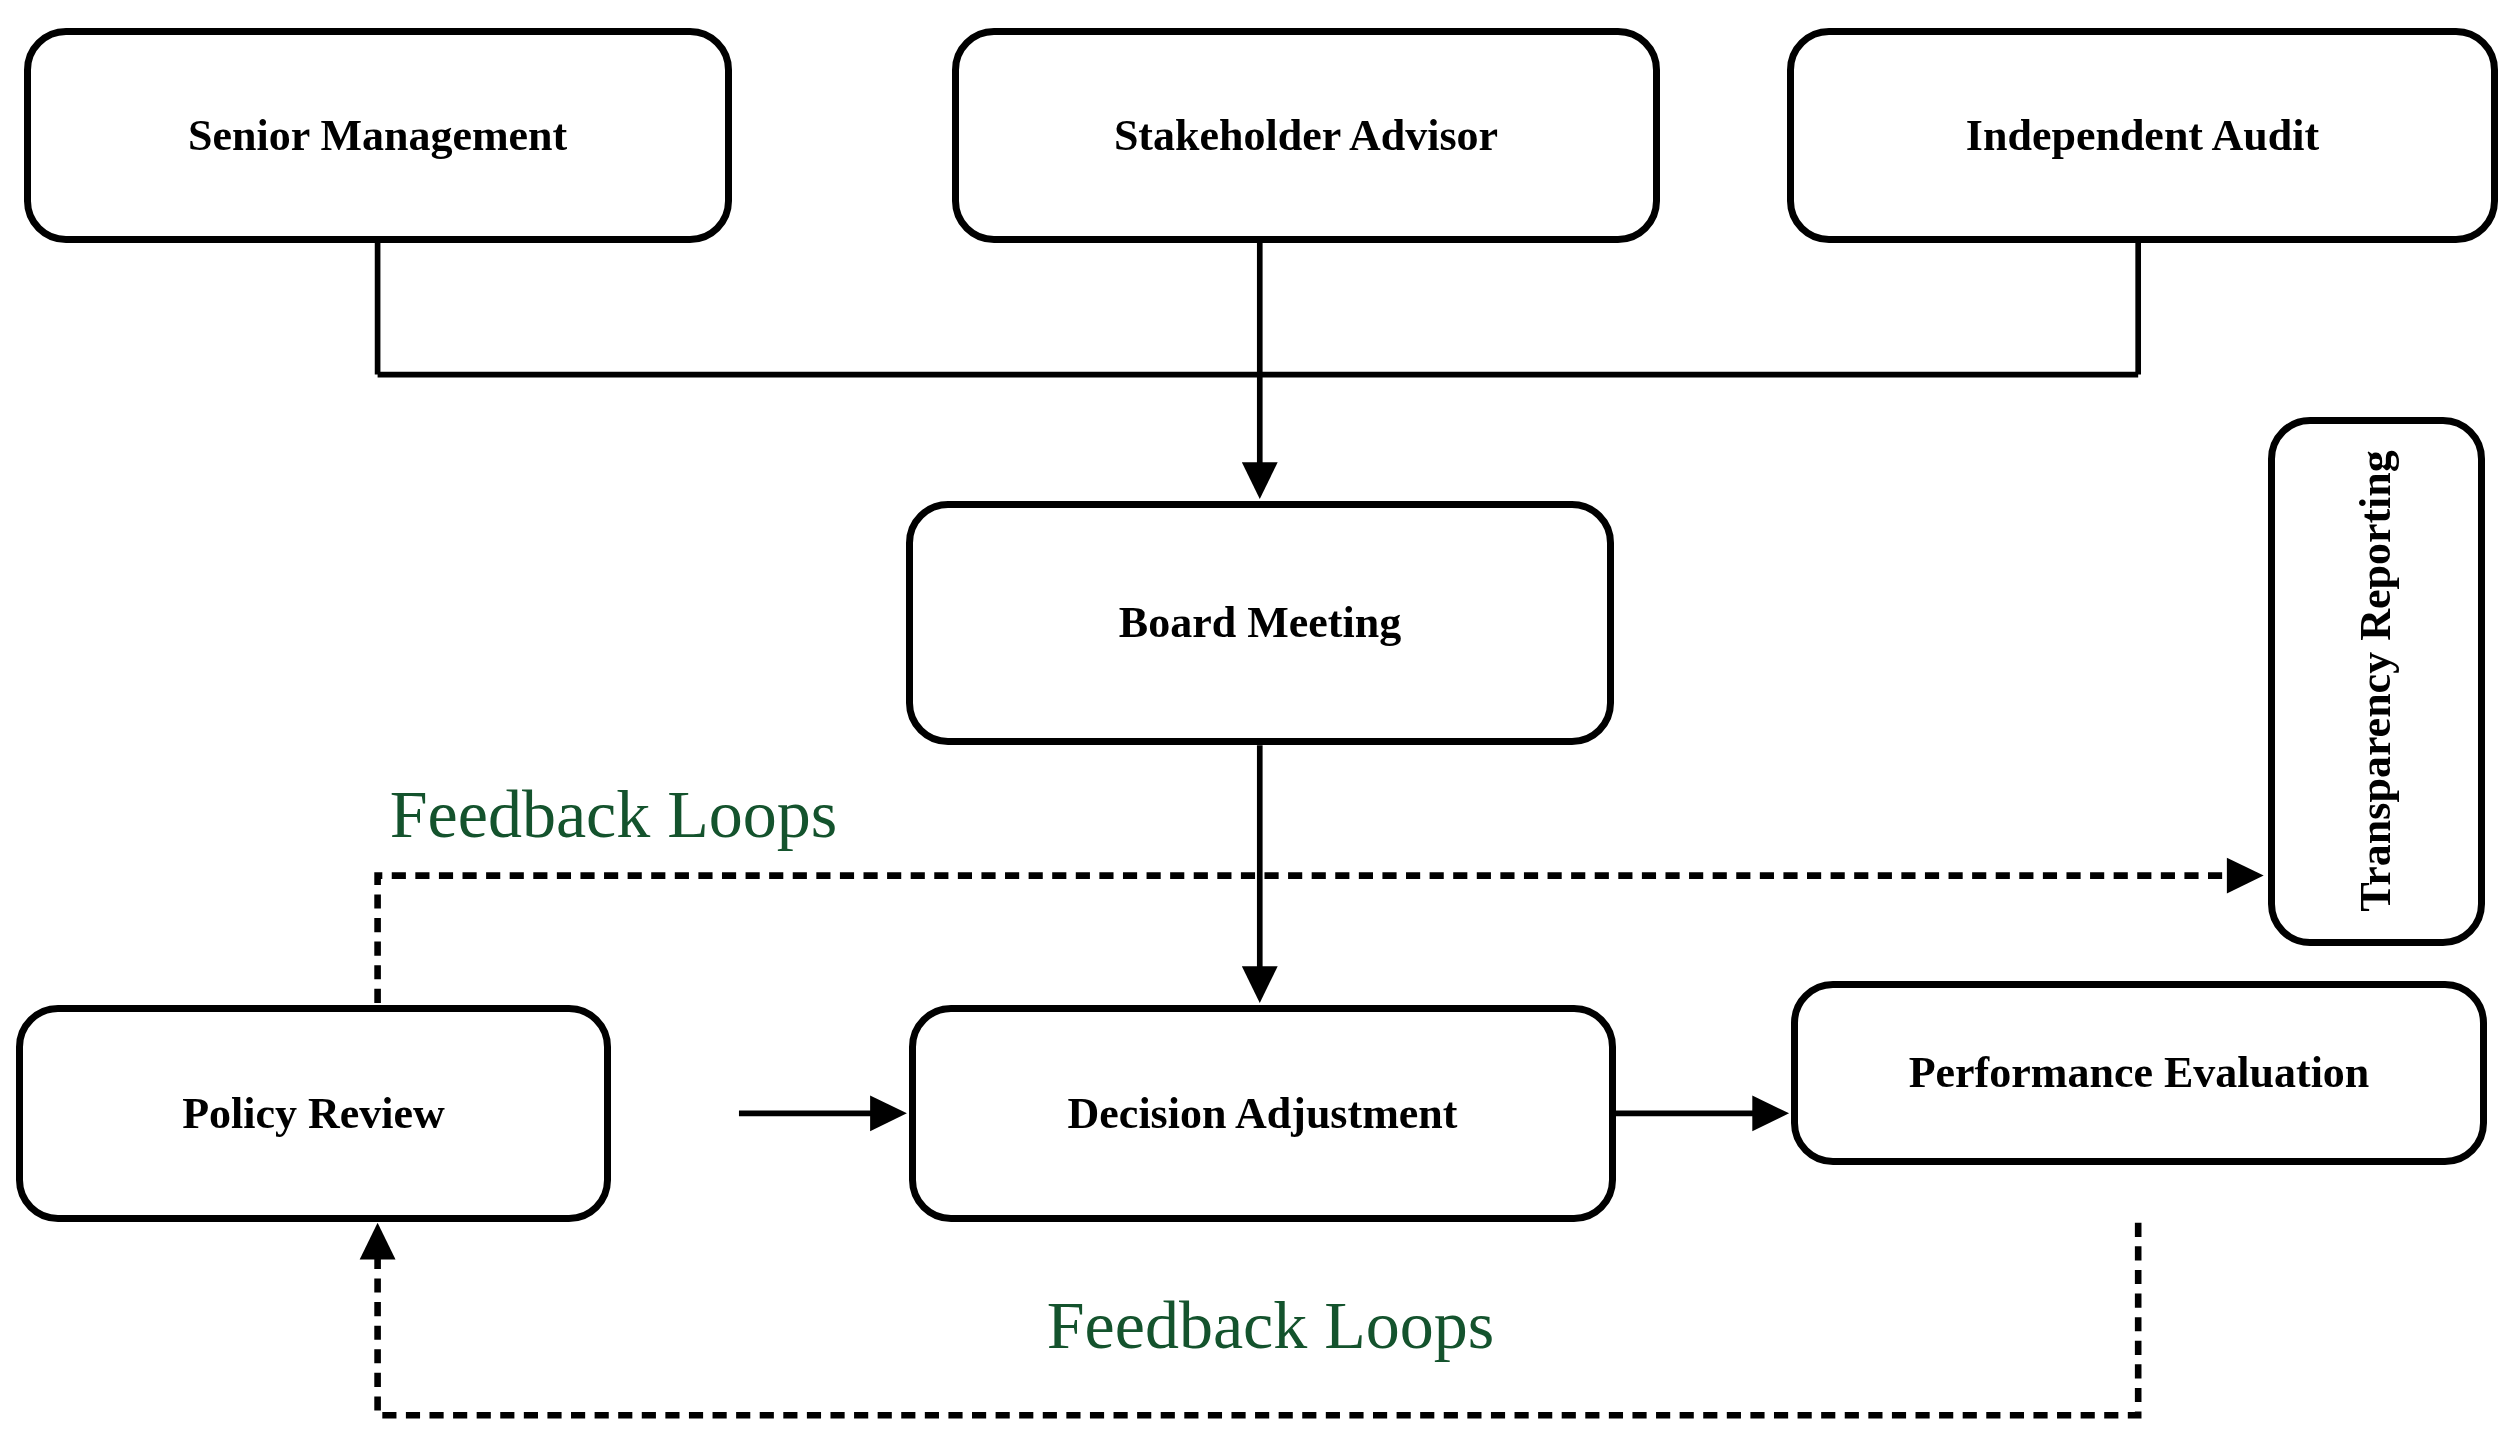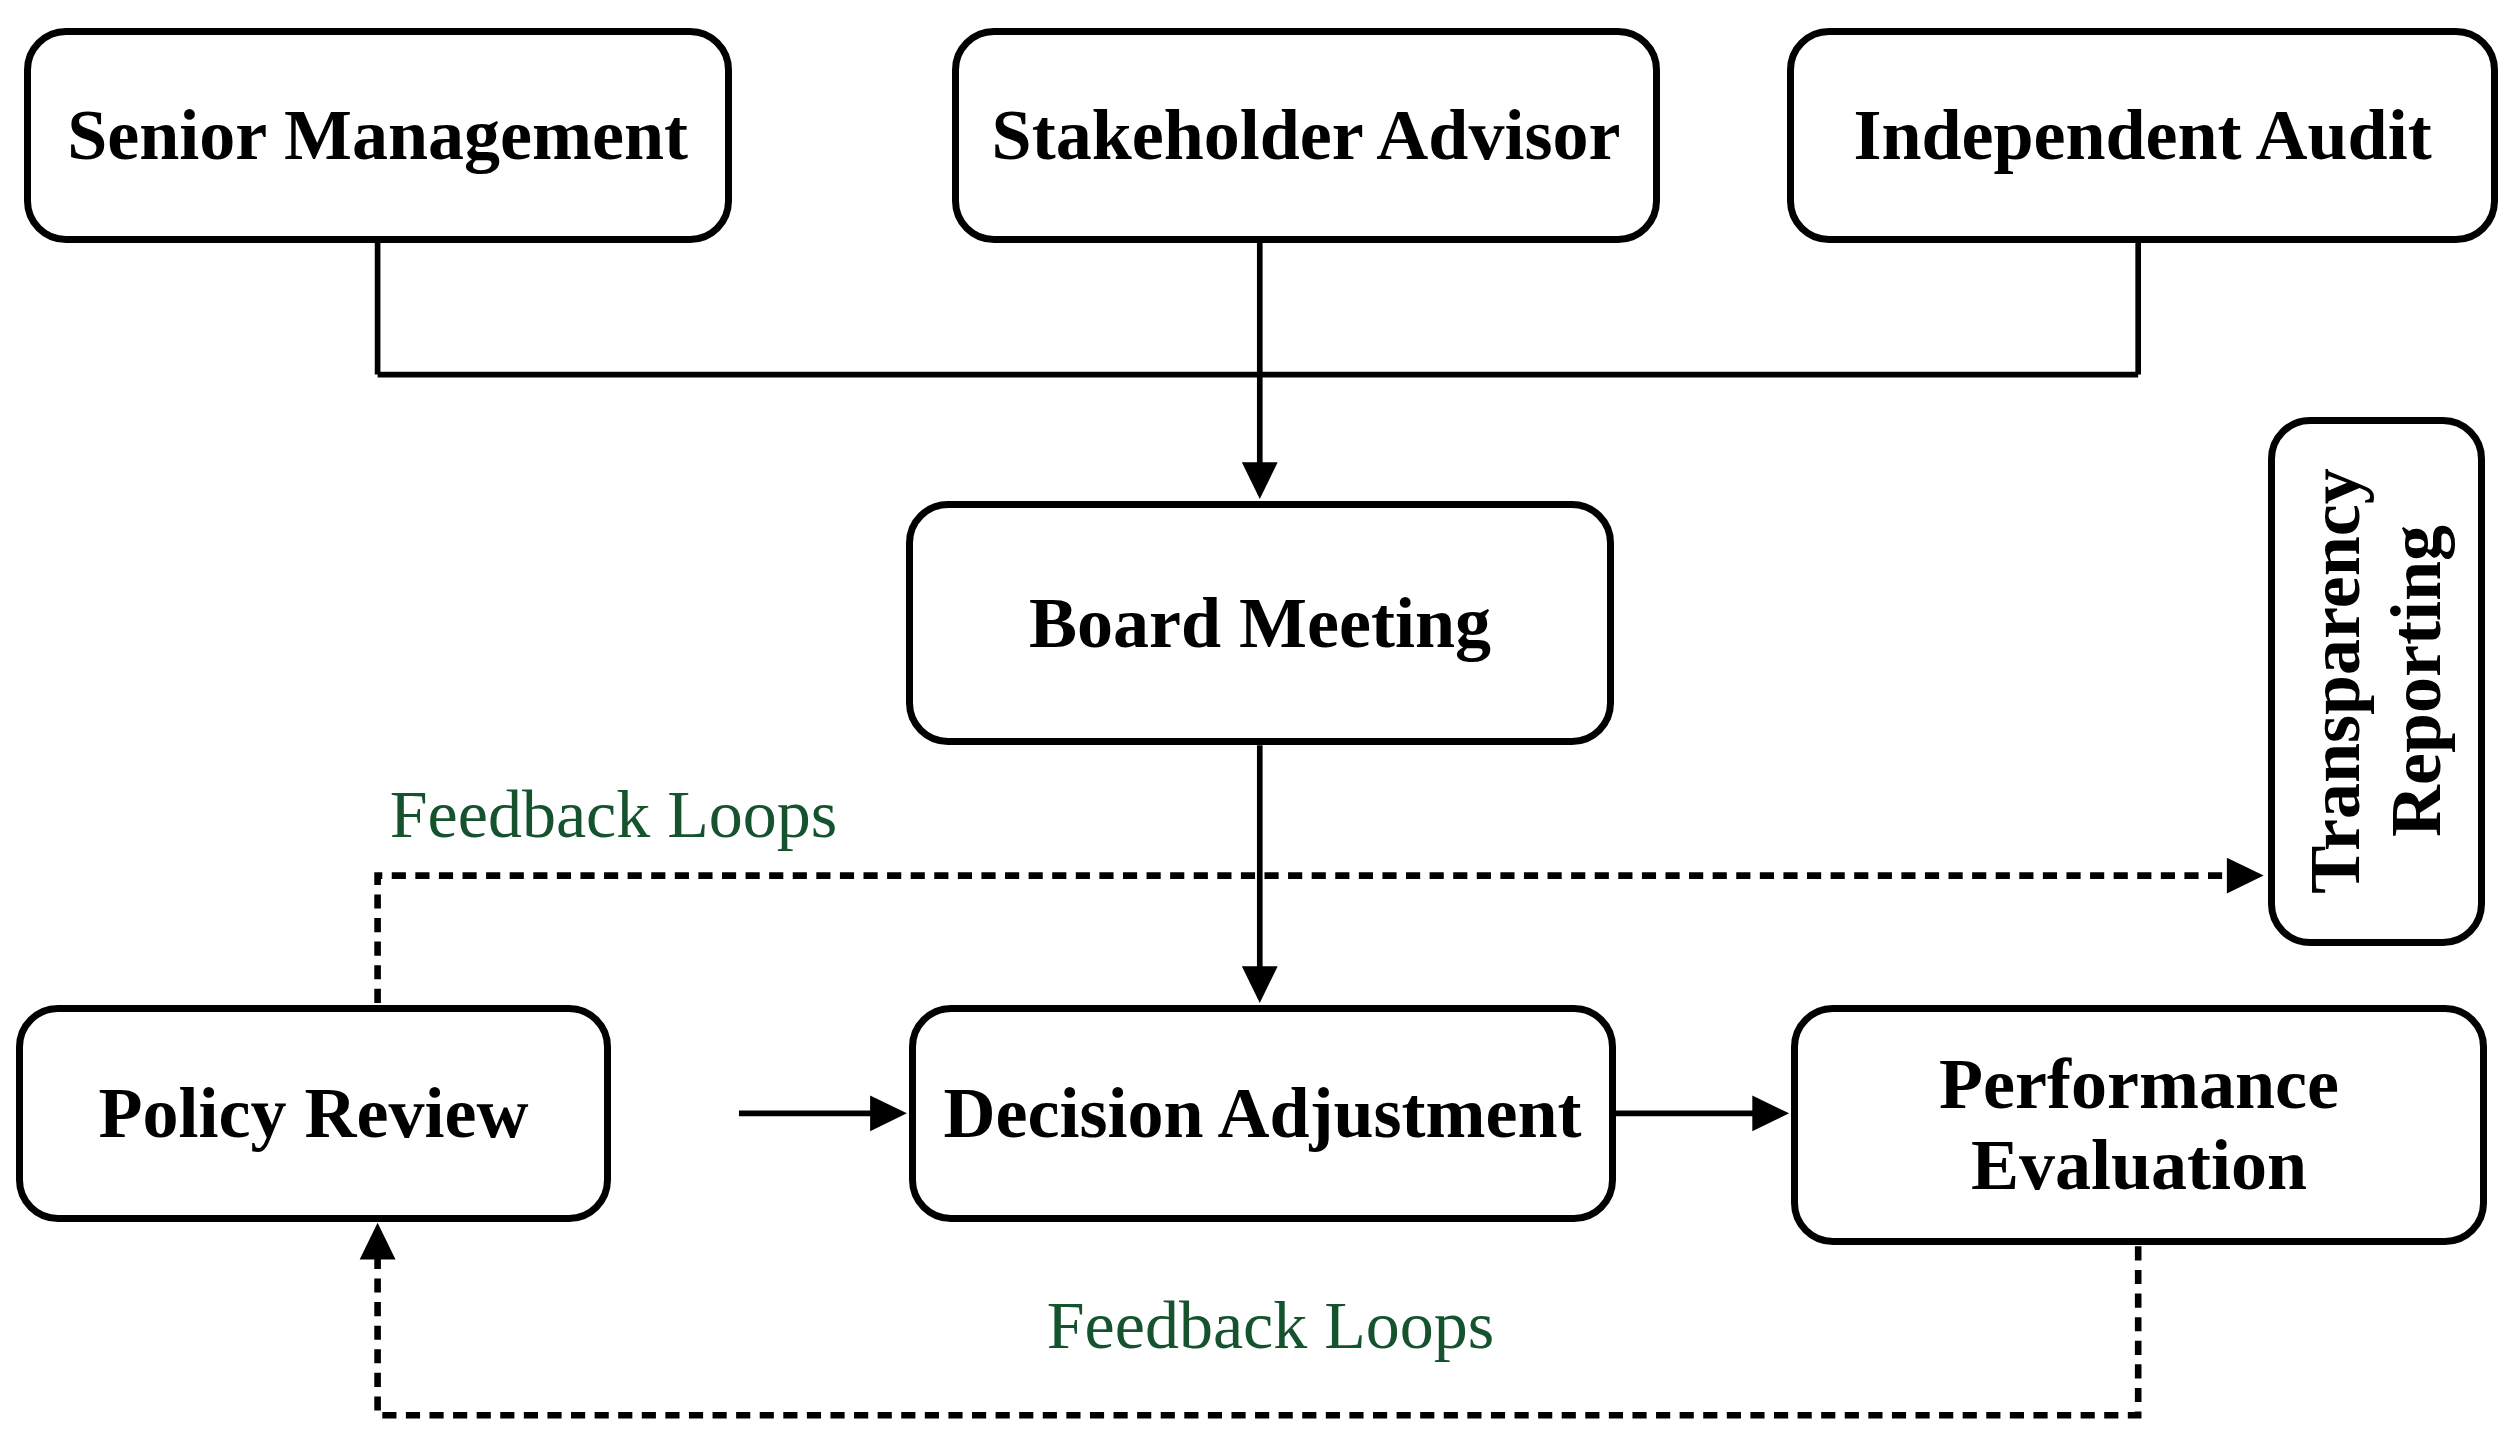--- a/index.html
+++ b/index.html
@@ -28,34 +28,34 @@
     position: absolute;
     box-sizing: border-box;
     background: #ffffff;
     border: 7.5px solid #000000;
     border-radius: 42px;
     display: flex;
     align-items: center;
     justify-content: center;
     text-align: center;
     font-weight: bold;
-    font-size: 72px;
+    font-size: 44px;
     line-height: 1.12;
     color: #000000;
   }
   
   .node-senior       { left: 23.6px;   top: 28px;  width: 708px; height: 215px; }
   .node-stakeholder  { left: 906px;  top: 28px;  width: 708px; height: 215px; margin-left: 46px; }
   .node-audit        { left: 1787px; top: 28px;  width: 711px; height: 215px; }
   
   .node-board        { left: 906px;  top: 501px; width: 708px; height: 244px; }
   
   .node-policy       { left: 16px;   top: 1005px; width: 595px; height: 217px; }
   .node-decision     { left: 909px;  top: 1005px; width: 707px; height: 217px; align-items: center; }
-  .node-performance  { left: 1791px; top: 1005px; width: 696px; height: 240px; }
+  .node-performance  { left: 1791px; top: 981px; width: 696px; height: 184px; }
   .node-performance .node-label { max-width: 528px; }
   
   .node-transparency { left: 2268px; top: 417px; width: 217px; height: 529px; }
   .rot-wrap {
     position: absolute;
     left: -154px;
     top: 156px;
     width: 510px;
     height: 202px;
     transform: rotate(-90deg);

